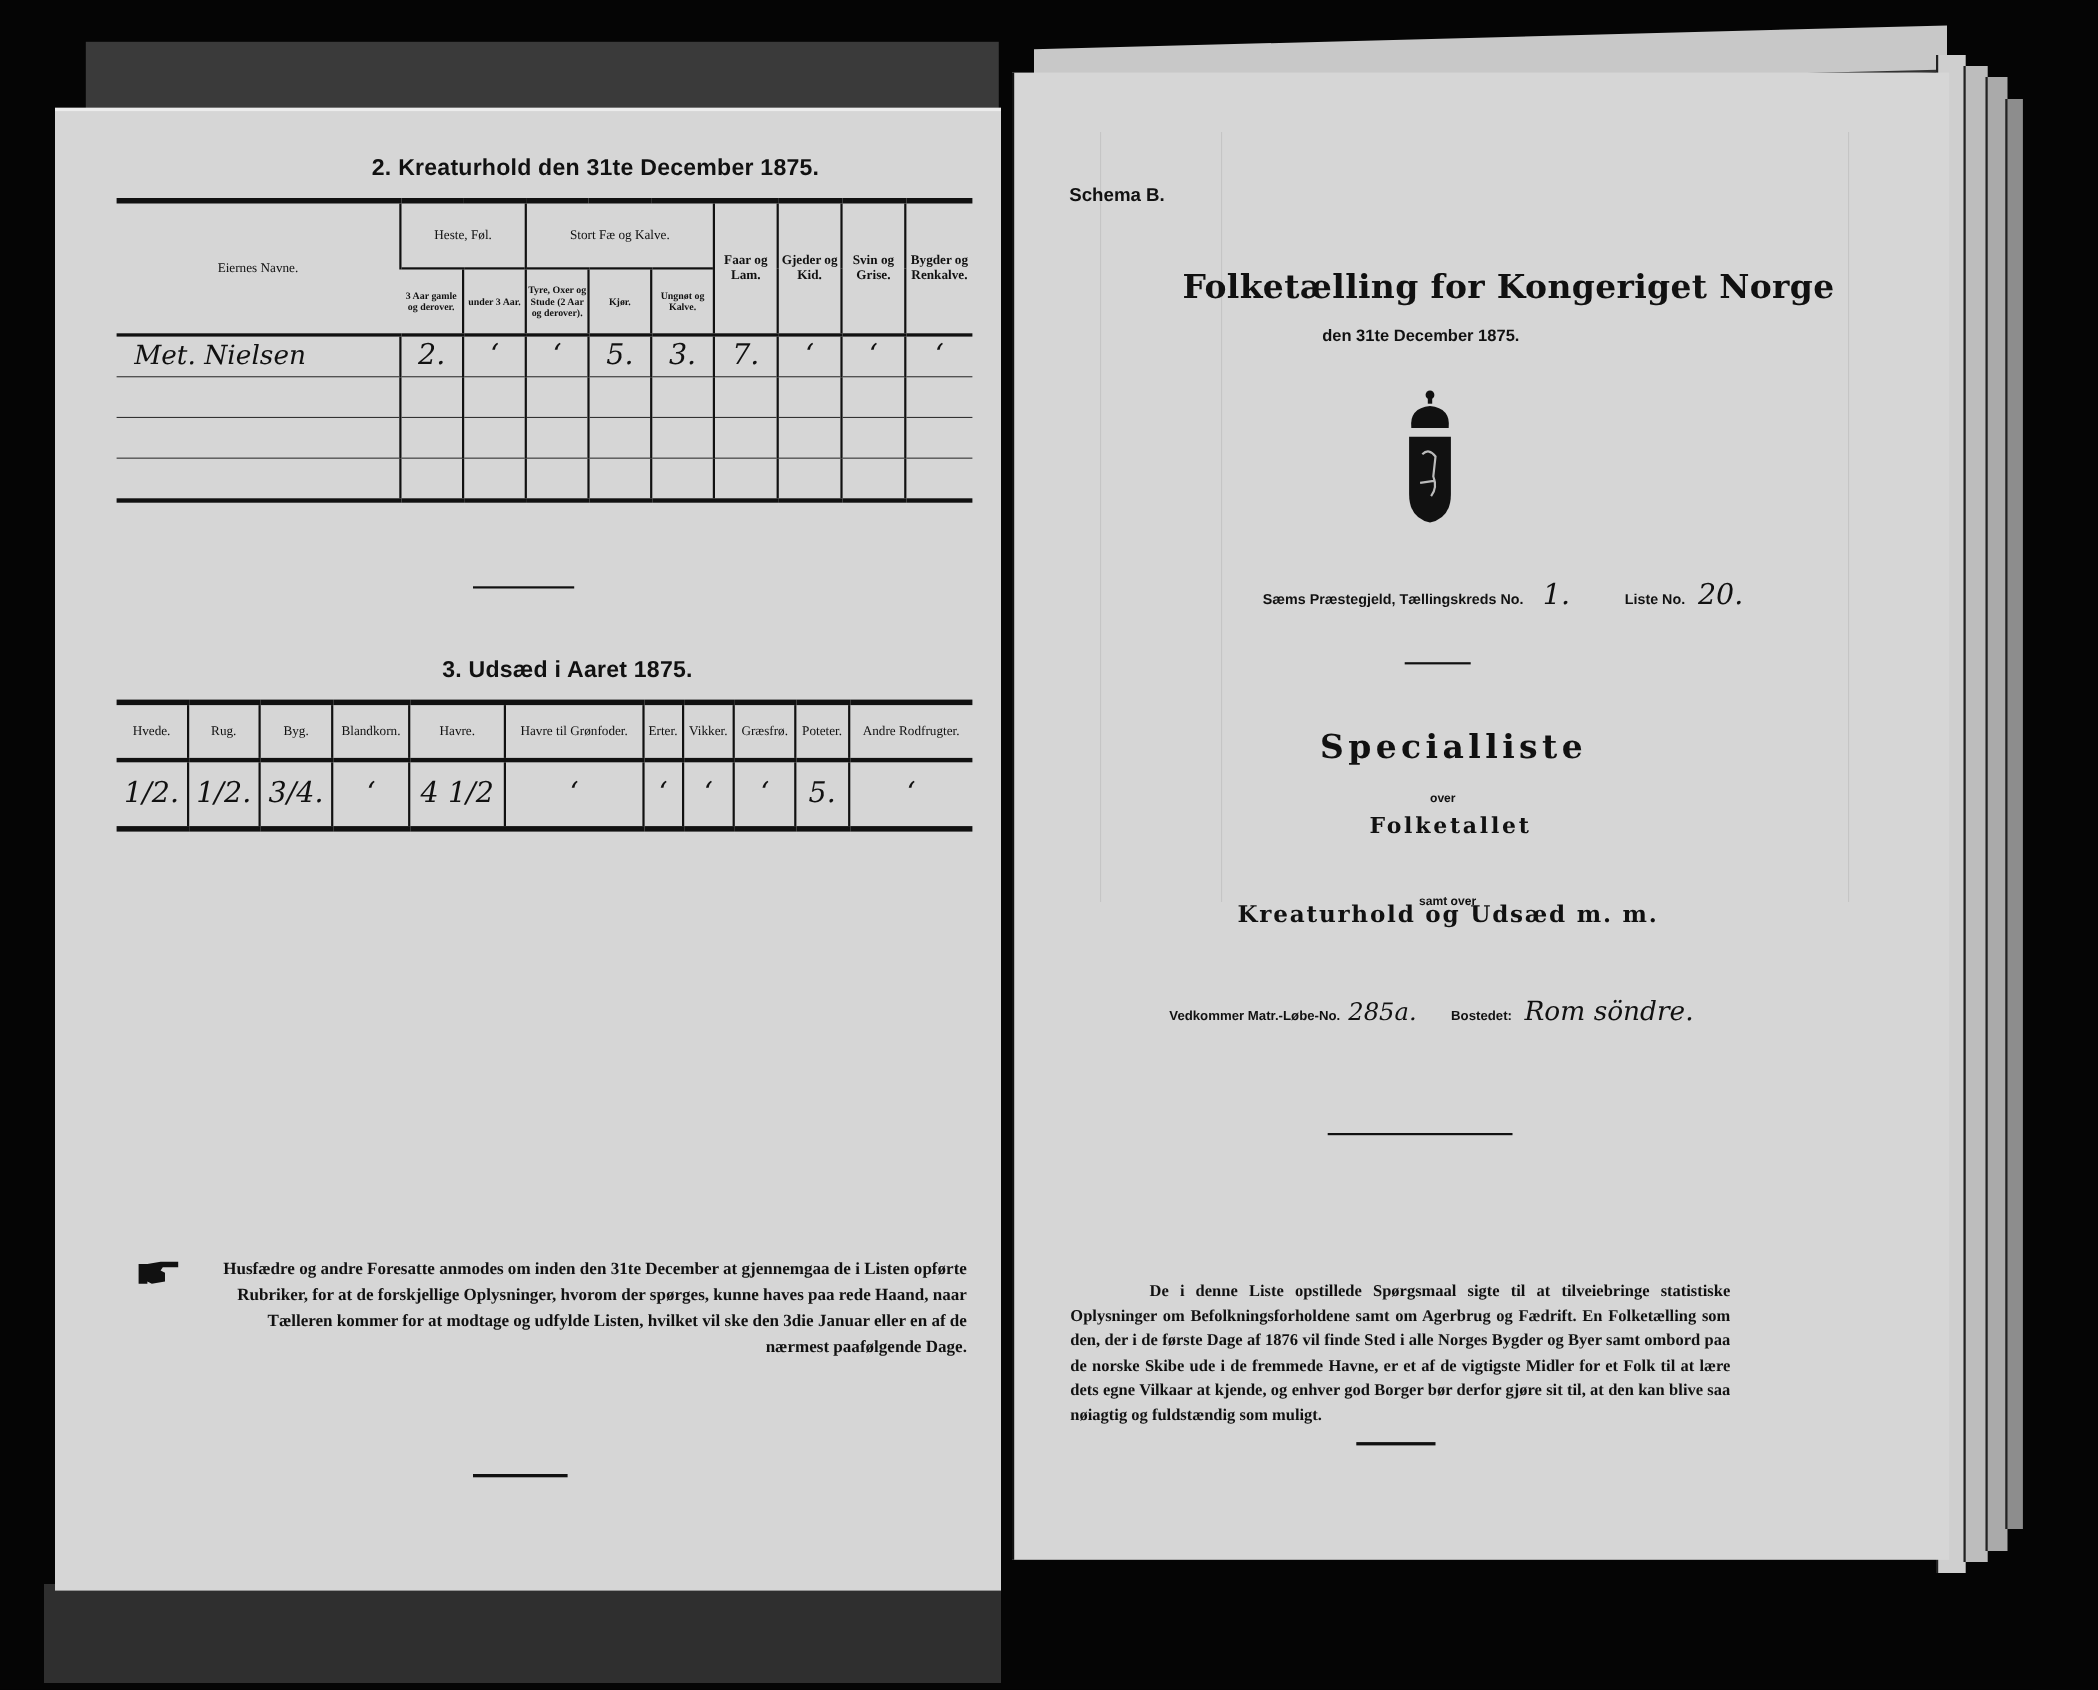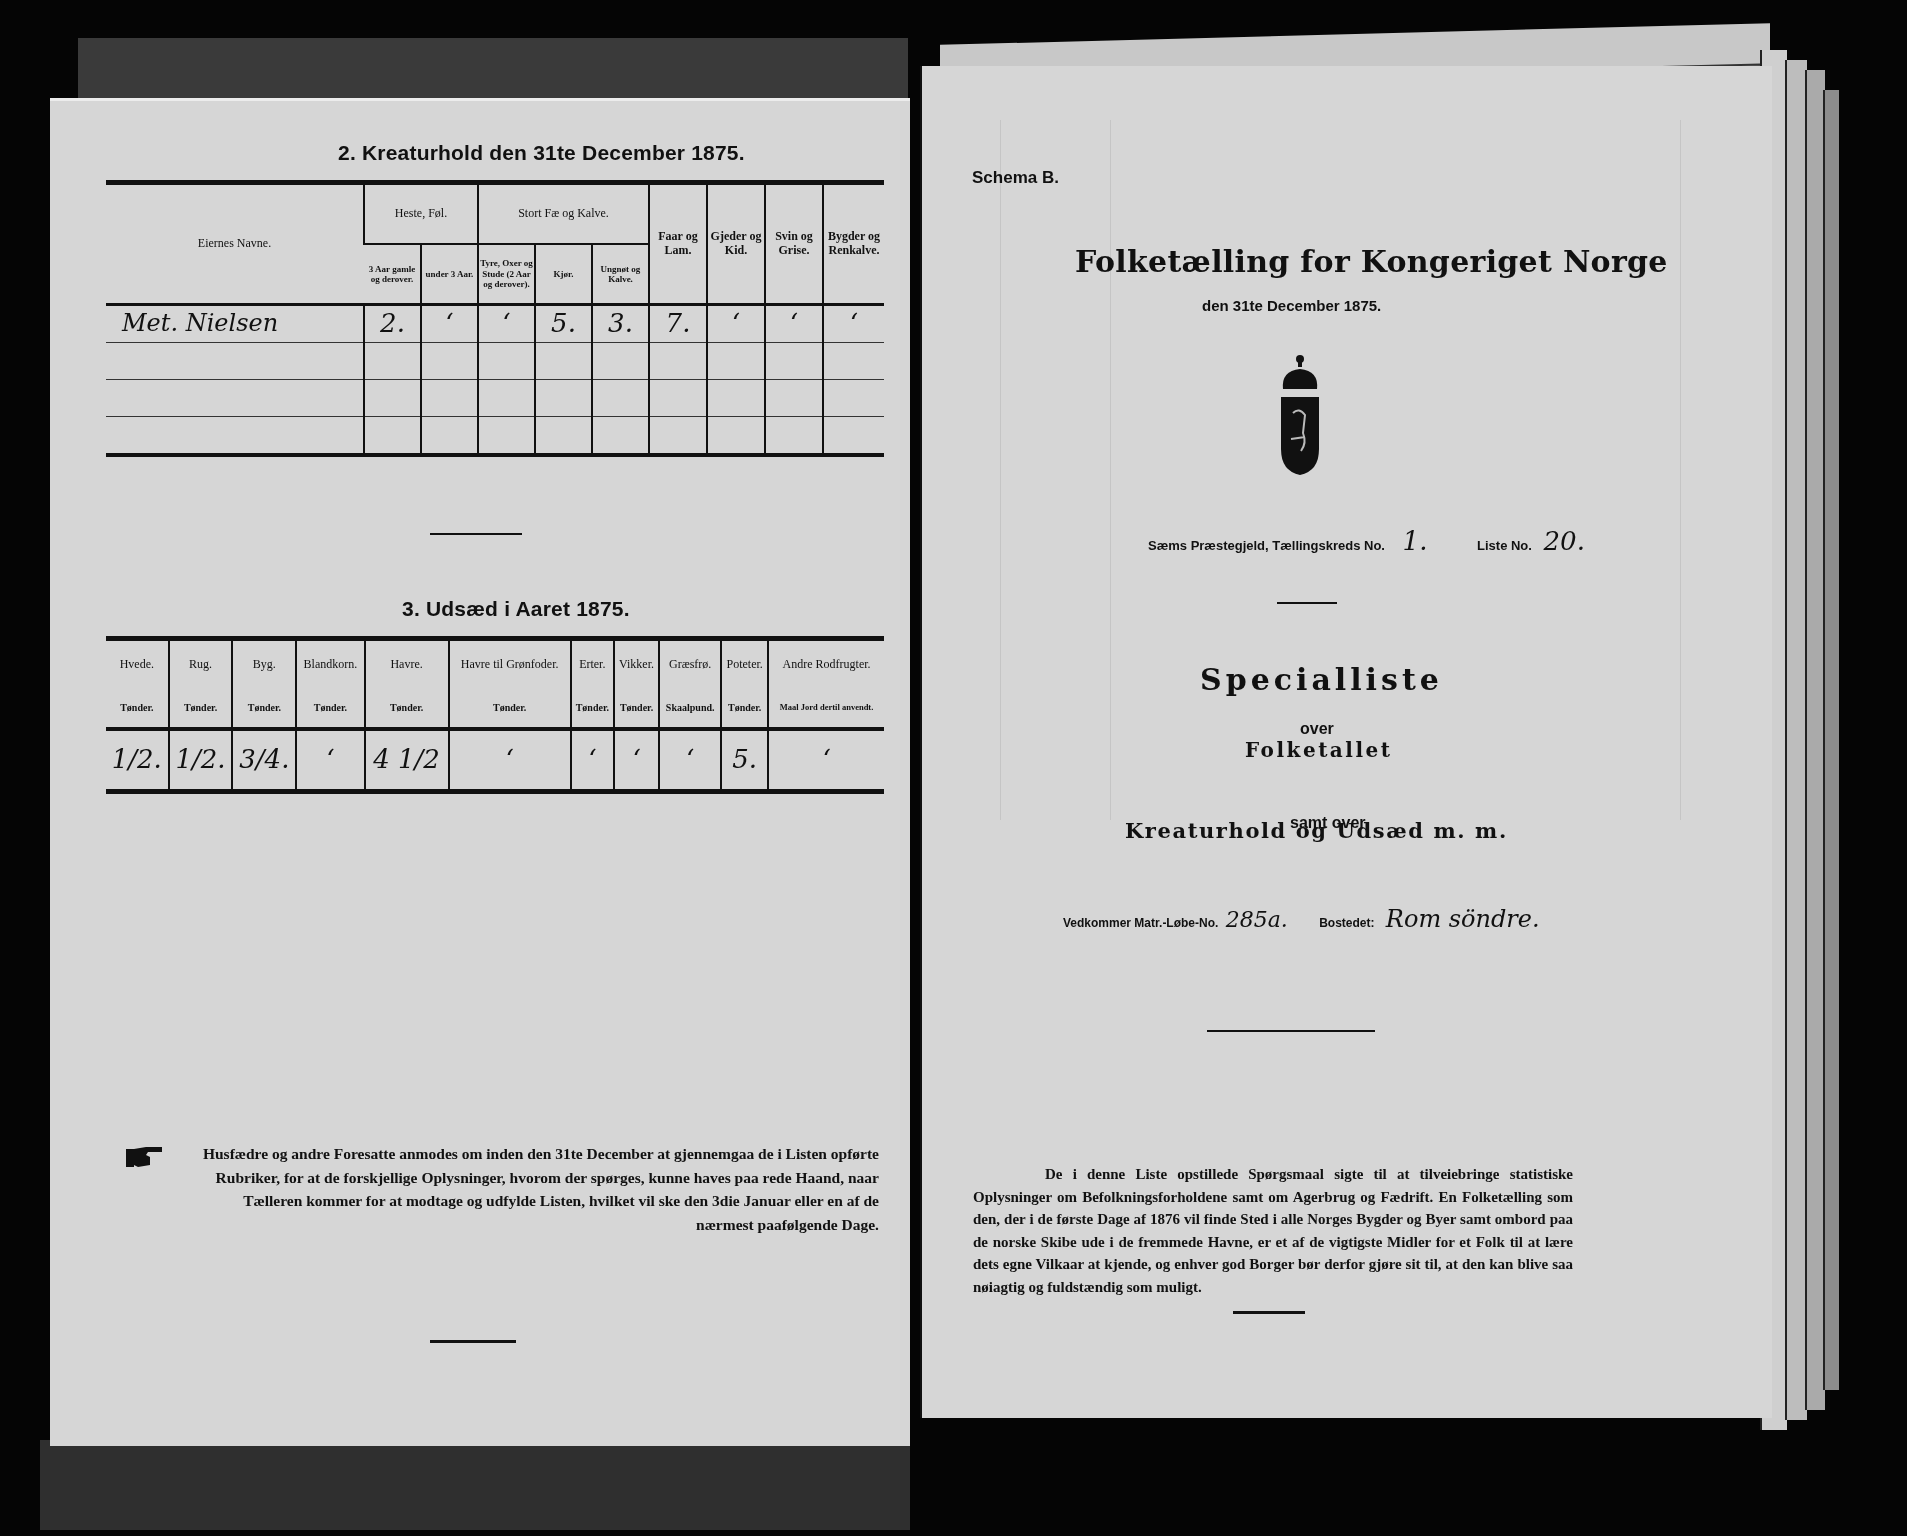--- a/index.html
+++ b/index.html
@@ -39,21 +39,21 @@
   .note { position: absolute; font-family: "Liberation Serif", serif; font-size: 15.5px; line-height: 23.5px; font-weight: bold; text-align: right; }
   .hand-icon { position: absolute; width: 40px; height: 24px; }
 
   .schema { position: absolute; left: 972px; top: 168px; font-family: "Liberation Sans", sans-serif; font-weight: bold; font-size: 17px; }
   .main-title { position: absolute; left: 1075px; top: 244px; font-family: "DejaVu Serif", serif; font-weight: bold; font-size: 30px; letter-spacing: 0.3px; }
   .sub-date { position: absolute; left: 1202px; top: 297px; font-family: "Liberation Sans", sans-serif; font-weight: bold; font-size: 15px; }
   .crest { position: absolute; left: 1277px; top: 353px; width: 46px; height: 124px; }
   .line-prst { position: absolute; left: 1148px; top: 526px; font-family: "Liberation Sans", sans-serif; font-weight: bold; font-size: 13px; }
   .hand { font-family: "DejaVu Serif", serif; font-style: italic; font-weight: normal; font-size: 26px; }
   .special { position: absolute; left: 1200px; top: 662px; font-family: "DejaVu Serif", serif; font-weight: bold; font-size: 30px; letter-spacing: 4px; }
-  .small-c { position: absolute; font-family: "Liberation Sans", sans-serif; font-weight: bold; font-size: 16px; }
+  .small-c { position: absolute; font-family: "Liberation Sans", sans-serif; font-weight: bold; font-size: 11px; }
   .folket { position: absolute; left: 1245px; top: 738px; font-family: "DejaVu Serif", serif; font-weight: bold; font-size: 20px; letter-spacing: 2.5px; }
   .kreat { position: absolute; left: 1125px; top: 818px; font-family: "DejaVu Serif", serif; font-weight: bold; font-size: 21px; letter-spacing: 1.6px; }
   .matr { position: absolute; left: 1063px; top: 905px; font-family: "Liberation Sans", sans-serif; font-weight: bold; font-size: 12px; }
   .body-text { position: absolute; left: 973px; top: 1163px; width: 600px; font-family: "Liberation Serif", serif; font-weight: bold; font-size: 15px; line-height: 22.5px; text-align: justify; text-indent: 72px; }
   .faint-grid { position: absolute; border-left: 1px solid rgba(0,0,0,0.08); height: 700px; }
 </style>
 </head>
 <body>
 
 <div class="scan-bg-left"></div>
@@ -163,33 +163,20 @@
       <th>Byg.</th>
       <th>Blandkorn.</th>
       <th>Havre.</th>
       <th>Havre til Grønfoder.</th>
       <th>Erter.</th>
       <th>Vikker.</th>
       <th>Græsfrø.</th>
       <th>Poteter.</th>
       <th>Andre Rodfrugter.</th>
     </tr>
-    <tr class="unit">
-      <th>Tønder.</th>
-      <th>Tønder.</th>
-      <th>Tønder.</th>
-      <th>Tønder.</th>
-      <th>Tønder.</th>
-      <th>Tønder.</th>
-      <th>Tønder.</th>
-      <th>Tønder.</th>
-      <th>Skaalpund.</th>
-      <th>Tønder.</th>
-      <th style="font-size:8.5px;">Maal Jord dertil anvendt.</th>
-    </tr>
   </thead>
   <tbody>
     <tr class="data">
       <td>1/2.</td>
       <td>1/2.</td>
       <td>3/4.</td>
       <td>‘</td>
       <td>4 1/2</td>
       <td>‘</td>
       <td>‘</td>

